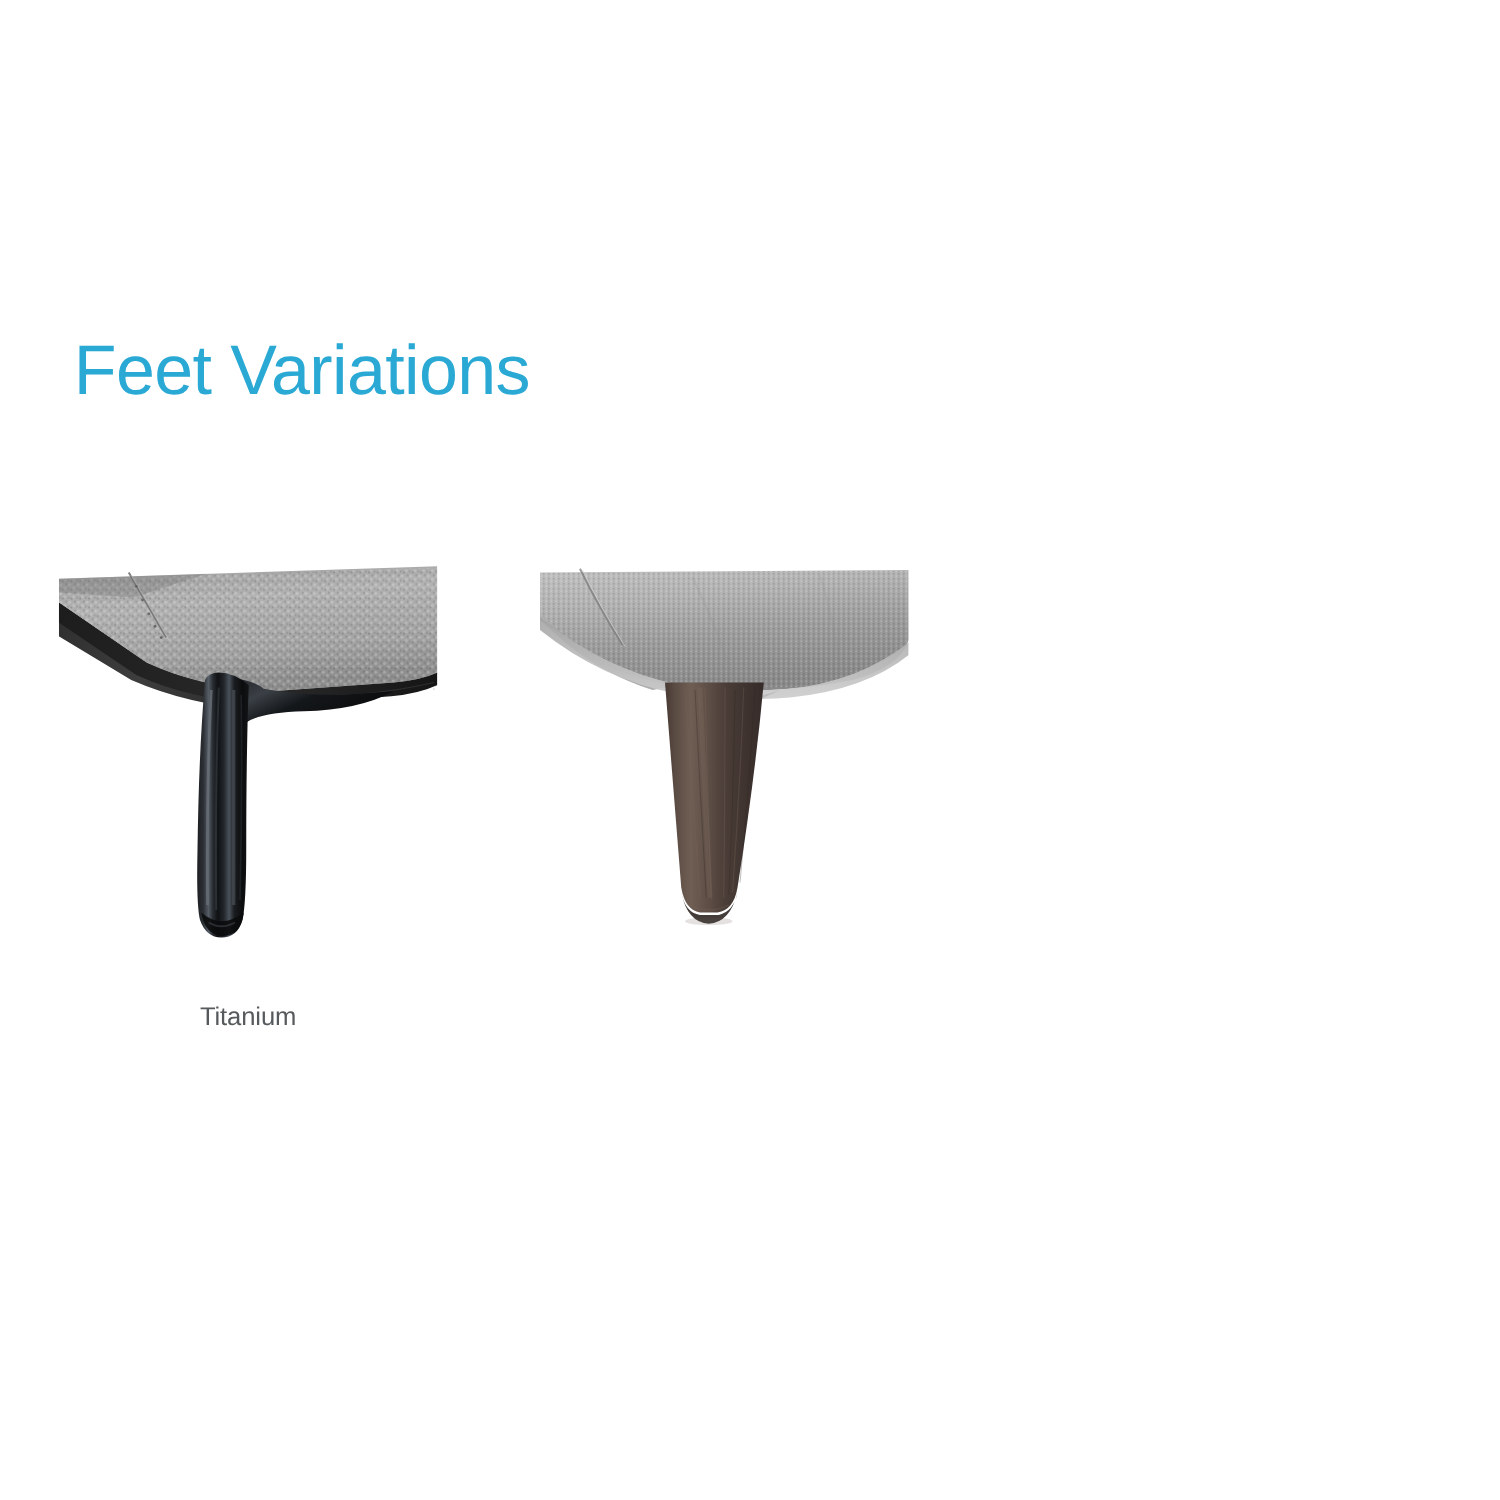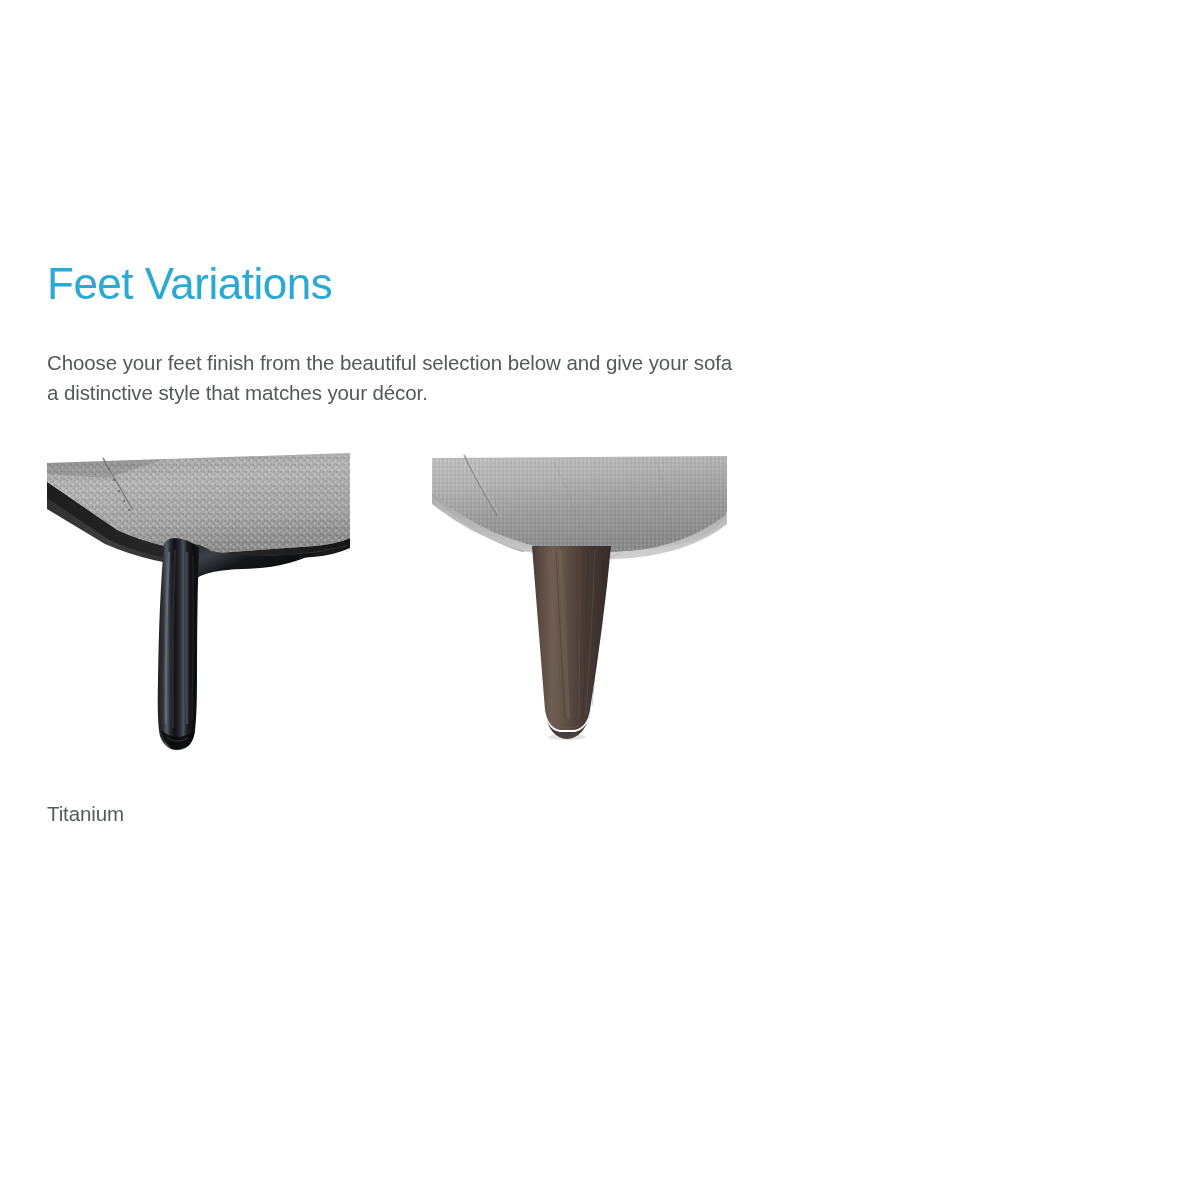--- a/index.html
+++ b/index.html
@@ -23,23 +23,23 @@
   }
 
   
   .heading {
     position: absolute;
     left: 47px;
     top: 258px;
     width: 760px;
   }
   .heading-title {
-    margin: 0;
+    margin: 12px;
     font-family: "Liberation Sans", sans-serif;
-    font-size: 44px;
+    font-size: 56px;
     line-height: 52px;
     font-weight: 400;
     letter-spacing: -0.5px;
     color: #2aa9d4;
     white-space: nowrap;
   }
   .heading-sub {
     position: absolute;
     left: 47px;
     top: 348px;
@@ -79,42 +79,41 @@
     height: 303px;
     overflow: hidden;
     background: #ffffff;
   }
 
   .swatch-label {
     position: absolute;
     top: 350px;
     left: 0;
     width: 100%;
-    text-align: left;
+    text-align: center;
     font-family: "Liberation Sans", sans-serif;
     font-size: 20.5px;
     line-height: 24px;
     color: #565a5c;
     letter-spacing: -0.1px;
   }
   .swatch.one .swatch-label { transform: translateX(0px); }
   .swatch.two .swatch-label { transform: translateX(-6px); }
 
   svg { display: block; }
 </style>
 </head>
 <body>
 
 <div class="page">
 
   <div class="heading">
     <h1 class="heading-title">Feet Variations</h1>
   </div>
 
-  <p class="heading-sub">Choose your feet finish from the beautiful selection below and give your sofa a distinctive style that matches your décor.</p>
 
   <div class="gallery">
 
     <div class="swatch one">
       <div class="photo">
         <svg viewBox="0 0 303 303" width="303" height="303" xmlns="http://www.w3.org/2000/svg">
           <defs>
 
             <linearGradient id="t-top" x1="0" y1="0" x2="0.25" y2="1">
               <stop offset="0%" stop-color="#9e9e9e"></stop>

